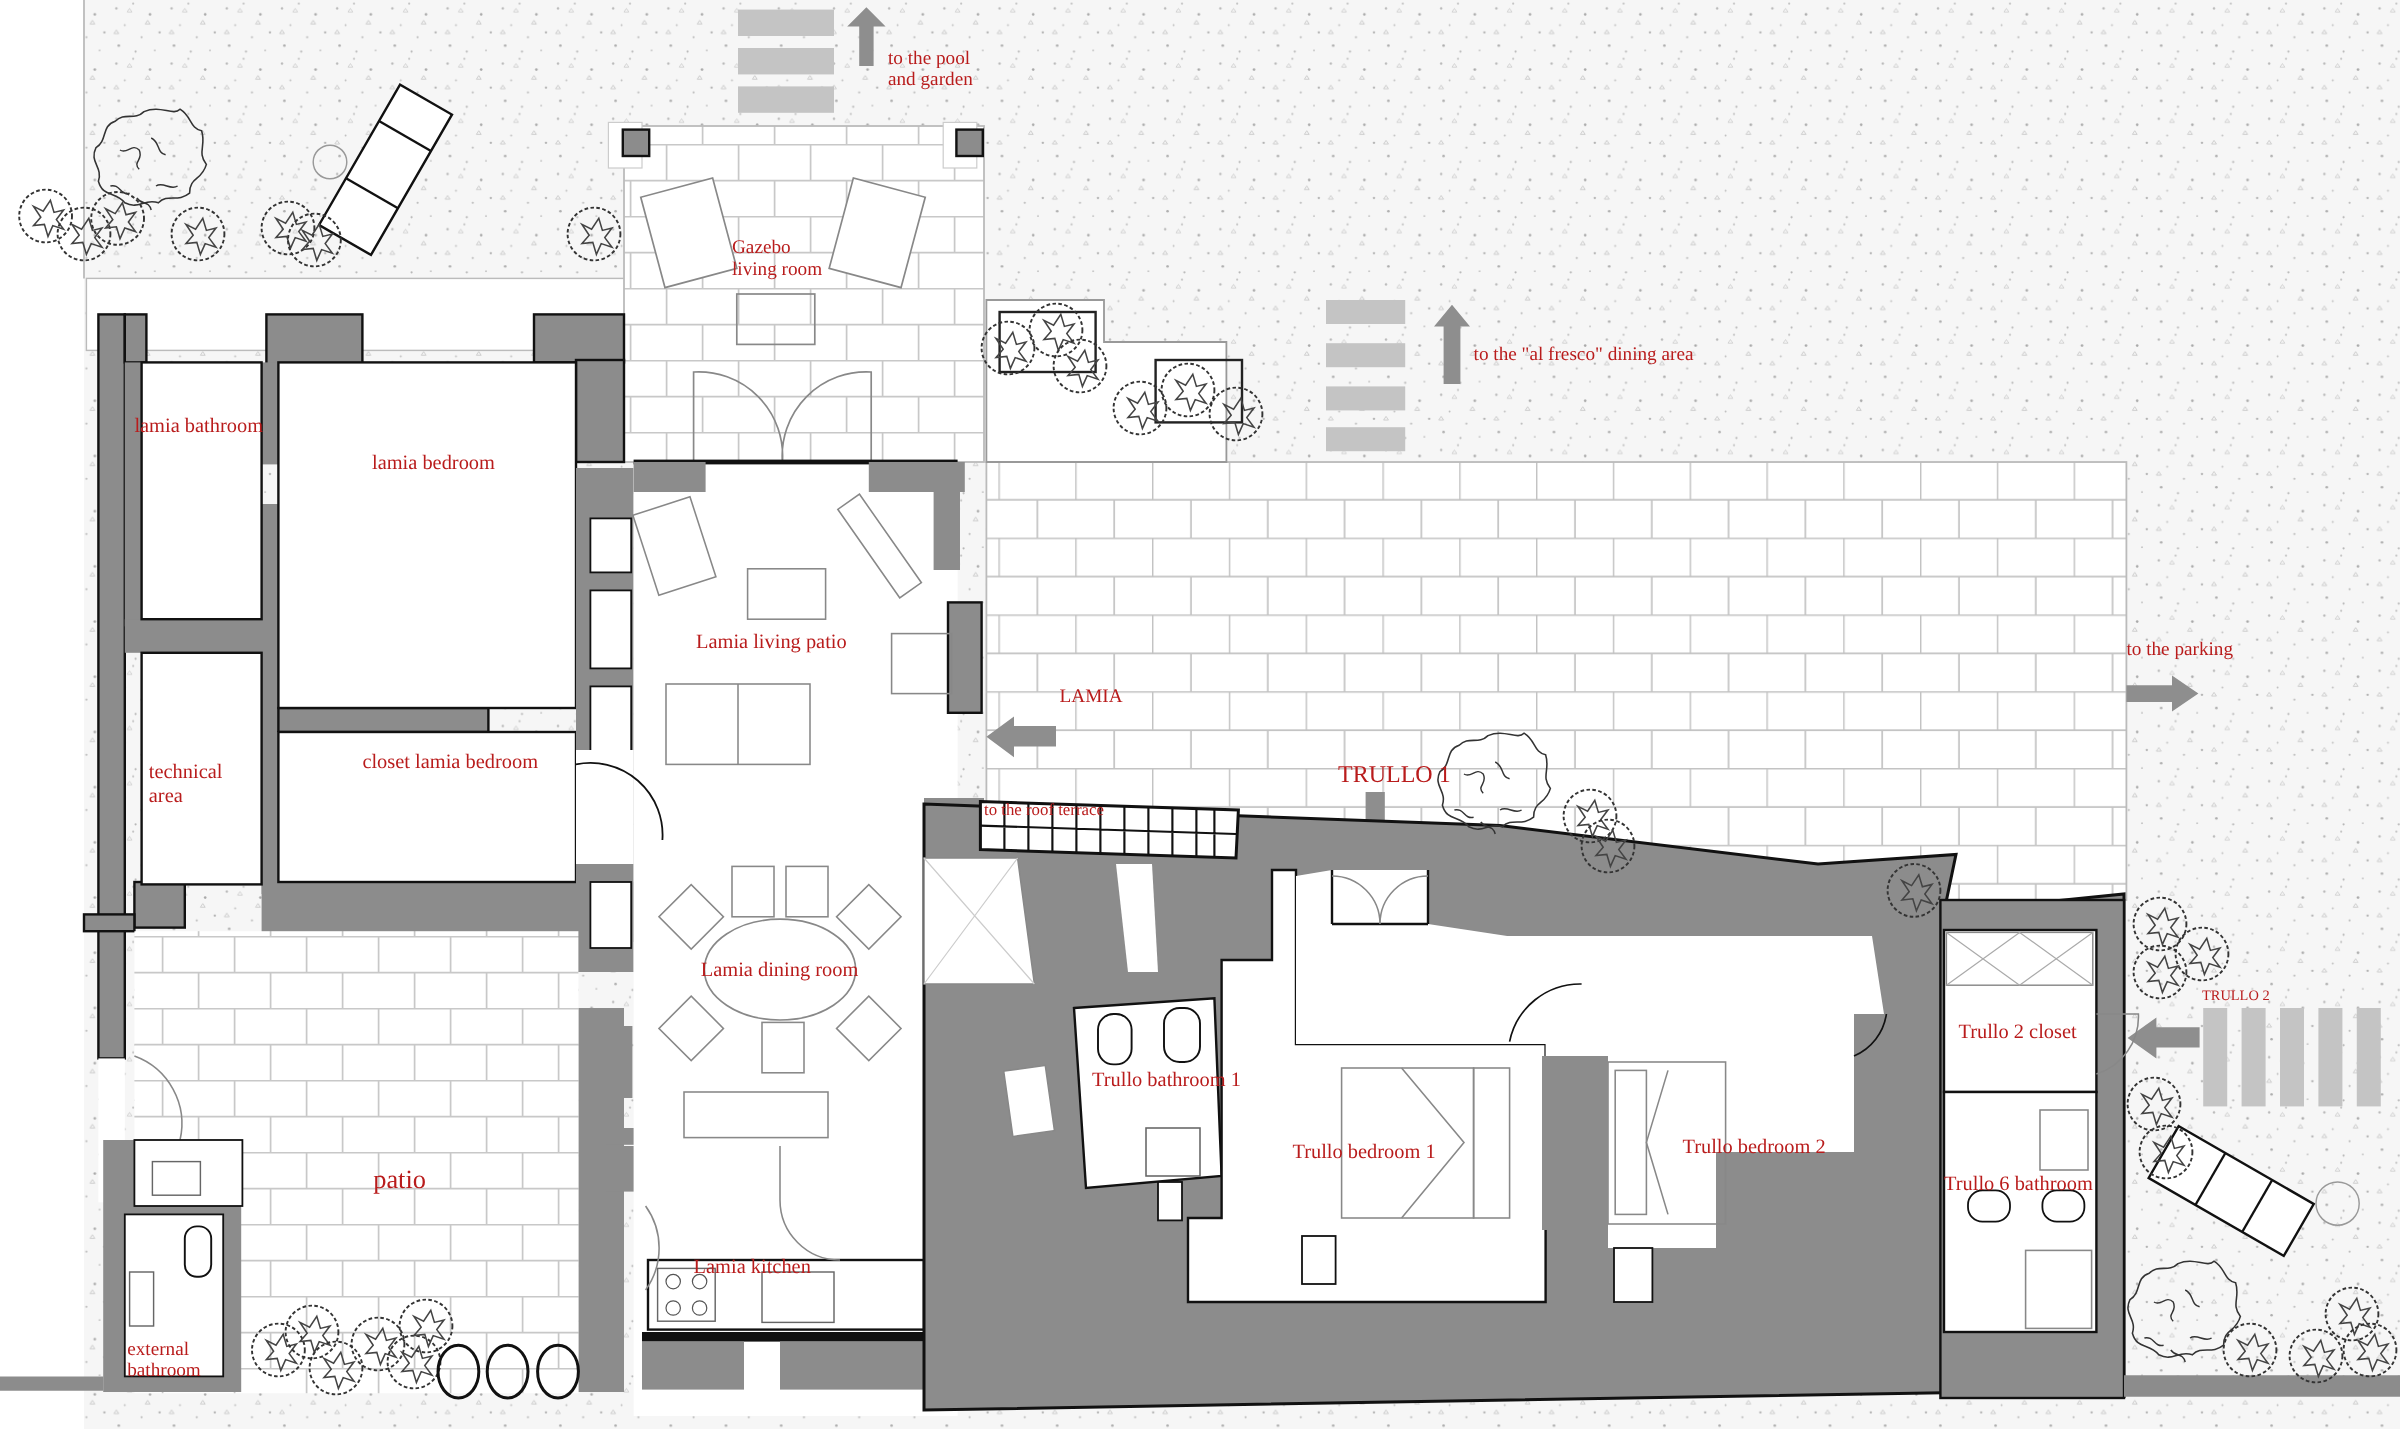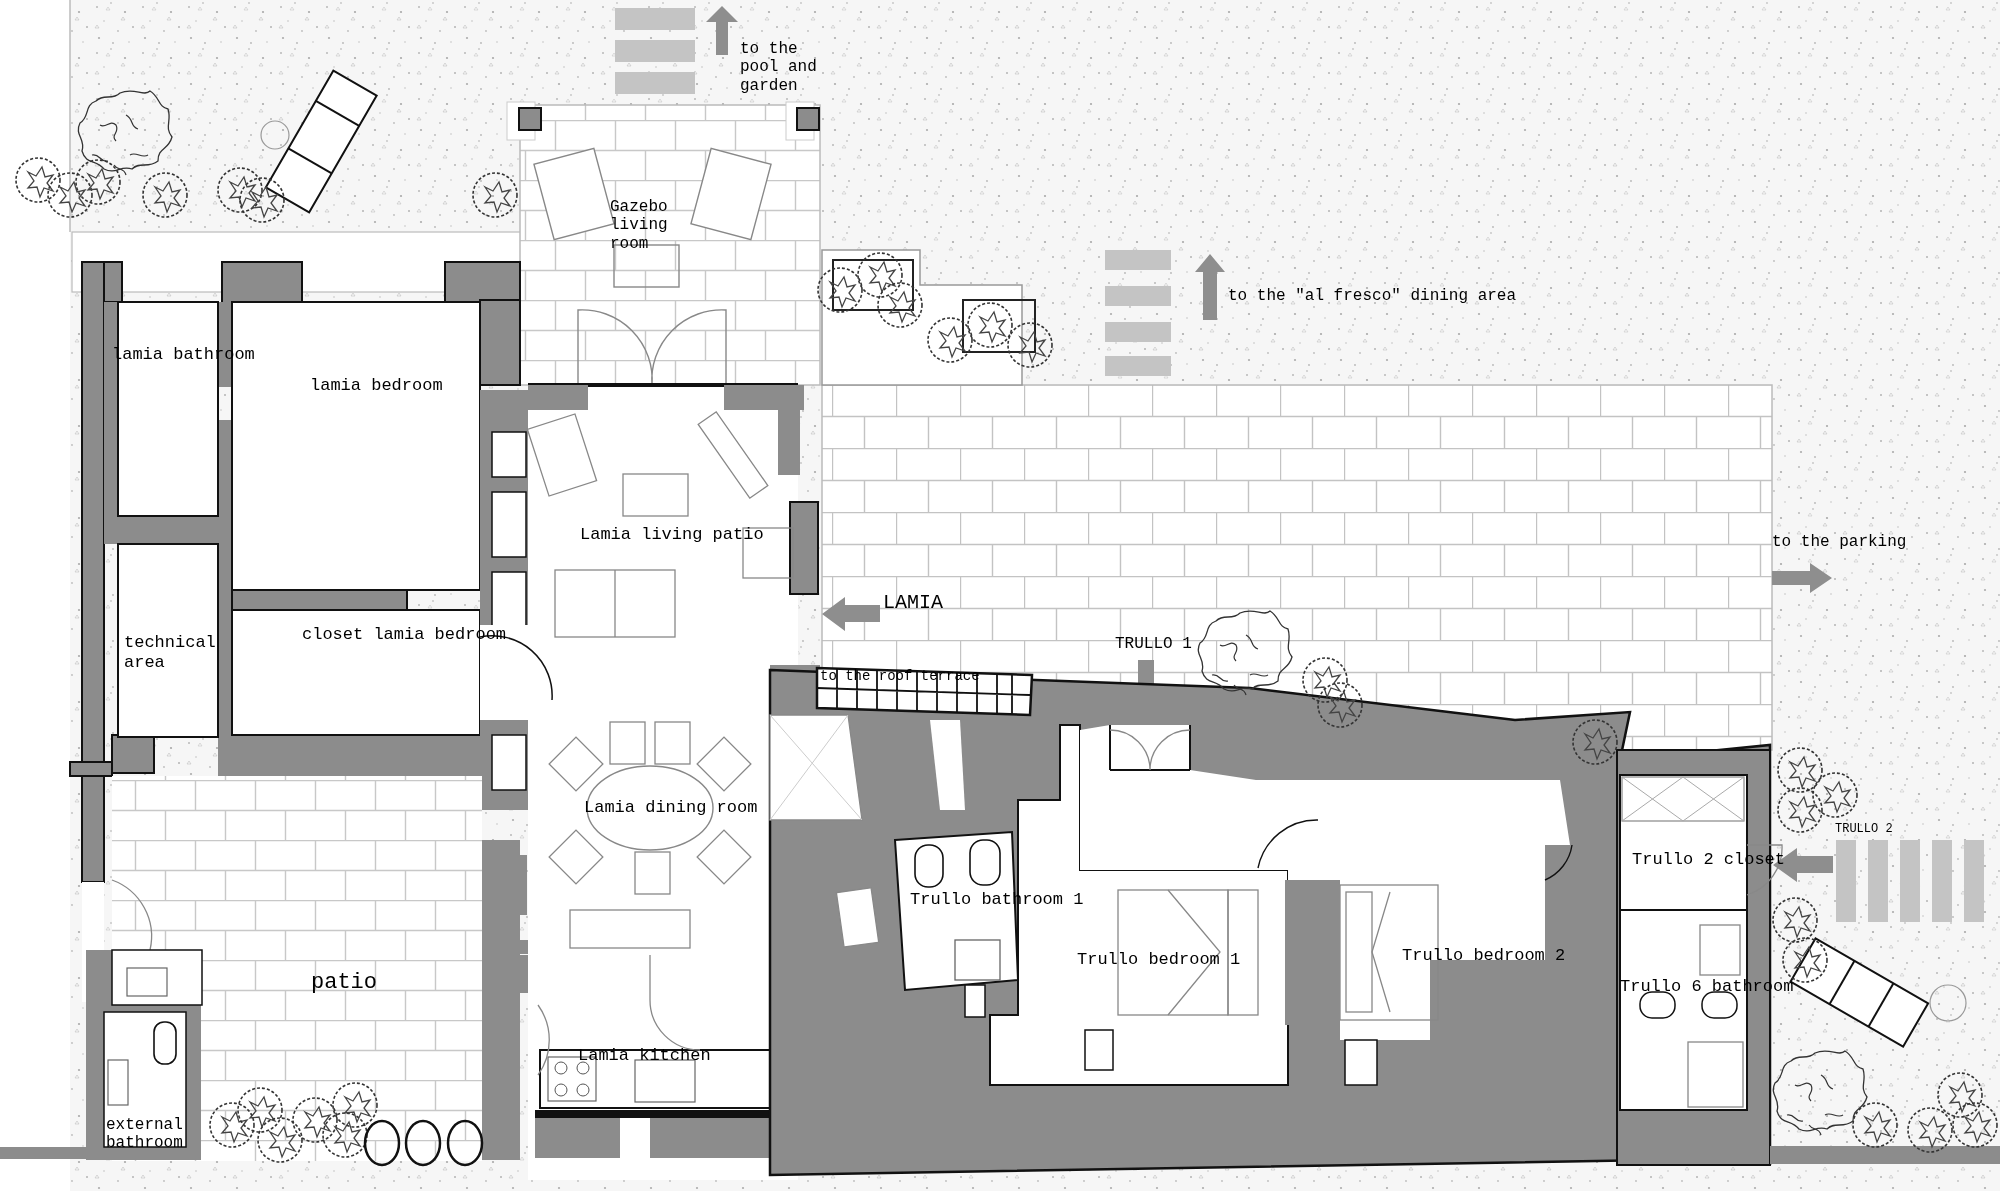--- a/index.html
+++ b/index.html
@@ -1,18 +1,18 @@
 <!DOCTYPE html>
 <html><head>
 <meta charset="utf-8">
 <style>
   html,body{margin:0;padding:0;background:#ffffff;}
   body{width:2000px;height:1191px;overflow:hidden;position:relative;font-family:"Liberation Sans",sans-serif;}
   #plan{position:absolute;left:0;top:0;width:2000px;height:1191px;}
-  .lbl{position:absolute;font-size:17px;color:#000000;white-space:nowrap;line-height:1.15;font-family:Liberation Mono, monospace;}
+  .lbl{position:absolute;font-size:17px;color:#b91c1c;white-space:nowrap;line-height:1.15;font-family:Liberation Serif, serif;}
   .lbl.big{font-size:22px;}
 </style>
 </head>
 <body>
 
 <svg id="plan" viewBox="0 0 2000 1191" xmlns="http://www.w3.org/2000/svg">
   <defs>
     <pattern id="grass" width="46" height="46" patternUnits="userSpaceOnUse">
       <rect width="46" height="46" fill="#f6f6f6"></rect>
       <circle cx="5" cy="7" r="1" fill="#b9b9b9"></circle>
@@ -304,24 +304,24 @@
     <use href="#shrub" x="1975" y="1125"></use>
 </svg>
 
 <div class="lbl" style="left:740px;top:40px;width:90px;white-space:normal;font-size:16px">to the pool and garden</div>
 <div class="lbl" style="left:610px;top:198px;width:80px;white-space:normal;font-size:16px">Gazebo living room</div>
 <div class="lbl" style="left:1228px;top:287px;font-size:16px">to the "al fresco" dining area</div>
 <div class="lbl" style="left:112px;top:345px">lamia bathroom</div>
 <div class="lbl" style="left:310px;top:376px">lamia bedroom</div>
 <div class="lbl" style="left:580px;top:525px">Lamia living patio</div>
 <div class="lbl" style="left:1772px;top:533px;font-size:16px">to the parking</div>
-<div class="lbl" style="left:883px;top:591px;font-size:20px">LAMIA</div>
+<div class="lbl" style="left:883px;top:572px;font-size:16px">LAMIA</div>
 <div class="lbl" style="left:124px;top:633px;width:75px;white-space:normal">technical area</div>
 <div class="lbl" style="left:302px;top:625px">closet lamia bedroom</div>
-<div class="lbl" style="left:1115px;top:635px;font-size:16px">TRULLO 1</div>
+<div class="lbl" style="left:1115px;top:635px;font-size:20px">TRULLO 1</div>
 <div class="lbl" style="left:820px;top:668px;font-size:14px">to the roof terrace</div>
 <div class="lbl" style="left:584px;top:798px">Lamia dining room</div>
 <div class="lbl" style="left:1835px;top:823px;font-size:12px">TRULLO 2</div>
 <div class="lbl" style="left:1632px;top:850px">Trullo 2 closet</div>
 <div class="lbl" style="left:910px;top:890px">Trullo bathroom 1</div>
 <div class="lbl" style="left:1077px;top:950px">Trullo bedroom 1</div>
 <div class="lbl" style="left:1402px;top:946px">Trullo bedroom 2</div>
 <div class="lbl big" style="left:311px;top:970px">patio</div>
 <div class="lbl" style="left:1620px;top:977px">Trullo 6 bathroom</div>
 <div class="lbl" style="left:578px;top:1046px">Lamia kitchen</div>

